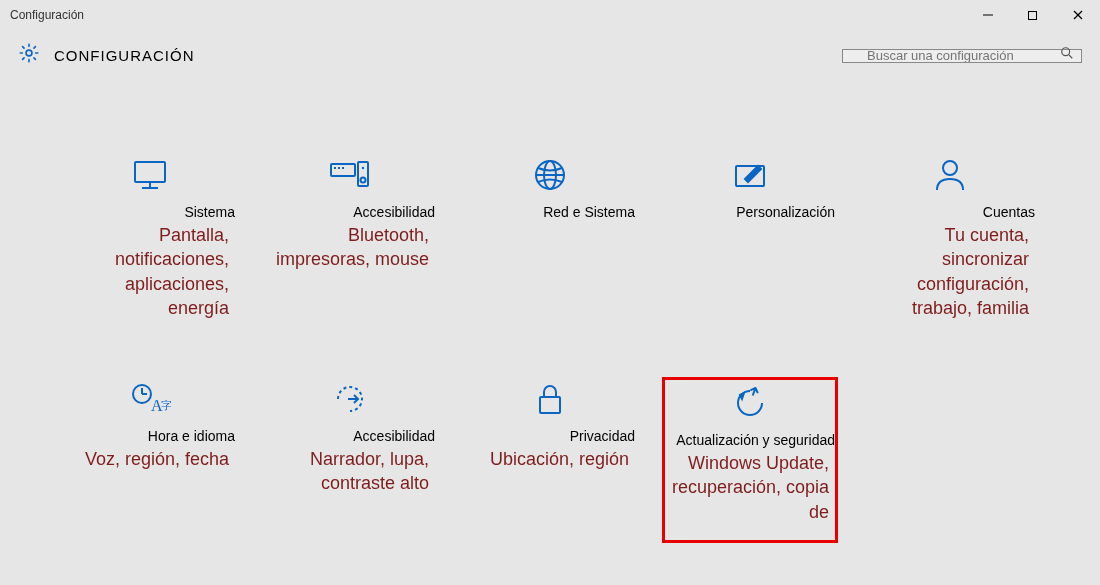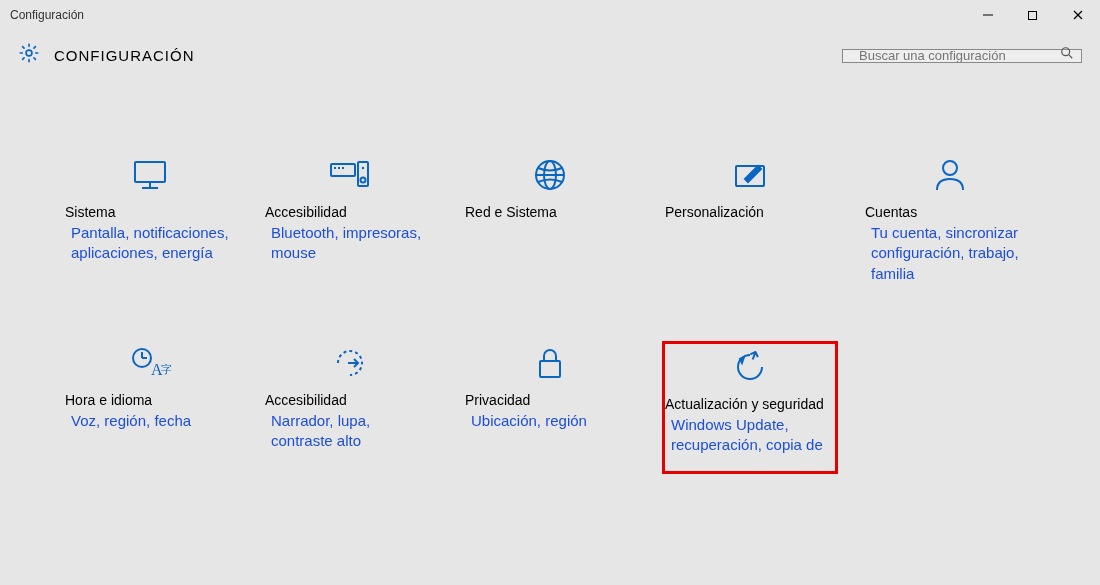--- a/index.html
+++ b/index.html
@@ -60,21 +60,21 @@
       color: #000;
     }
     .search-wrap {
       margin-left: auto;
     }
     .search-input {
       width: 240px;
       height: 14px;
       border: 1px solid #888;
       background: #eee;
-      padding: 0 28px 0 16px;
+      padding: 0 28px 0 24px;
       font-size: 13px;
       color: #555;
       outline: none;
     }
     .search-box {
       position: relative;
       display: inline-block;
     }
     .search-icon {
       position: absolute;
@@ -89,43 +89,43 @@
     .grid {
       padding: 80px 60px 0 60px;
       display: grid;
       grid-template-columns: repeat(5, 1fr);
       row-gap: 60px;
       column-gap: 20px;
       justify-items: center;
     }
     .tile {
       width: 170px;
-      text-align: left;
+      text-align: right;
       cursor: pointer;
     }
     .tile.highlight {
       outline: 3px solid #e60000;
       padding: 4px 0 16px 0;
     }
     .tile-icon {
       height: 38px;
       margin-bottom: 10px;
       display: flex;
       align-items: center;
       justify-content: center;
     }
     .tile-icon svg { stroke: #0a66c2; fill: none; stroke-width: 2; }
     .tile-title {
       font-size: 14px;
       color: #000;
       margin-bottom: 3px;
     }
     .tile-sub {
-      font-size: 15px;
-      color: #1d4ed8;
+      font-size: 18px;
+      color: #7f1d1d;
       line-height: 1.35;
       padding: 0 6px;
     }
   </style>
 </head>
 <body>
 
 <div class="titlebar">
   <span class="titlebar-text">Configuración</span>
   <div class="win-controls">

